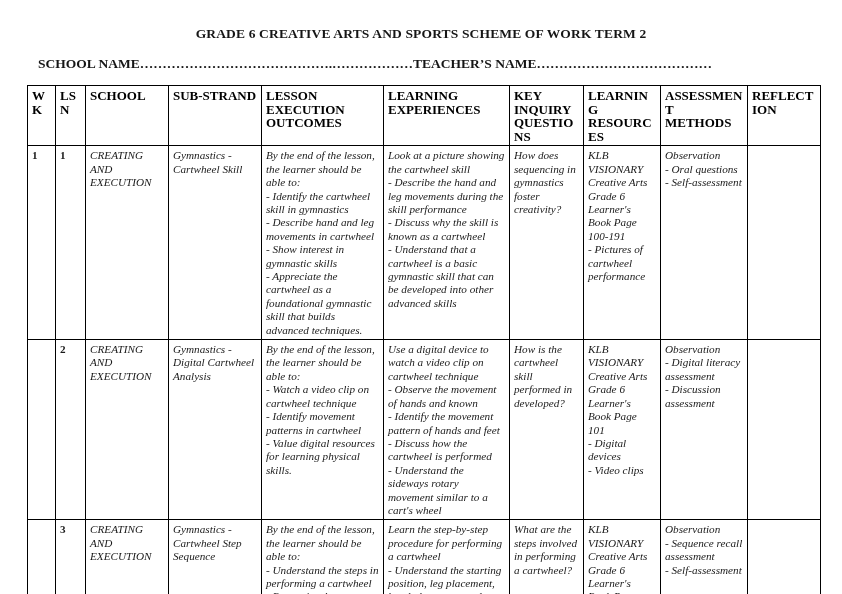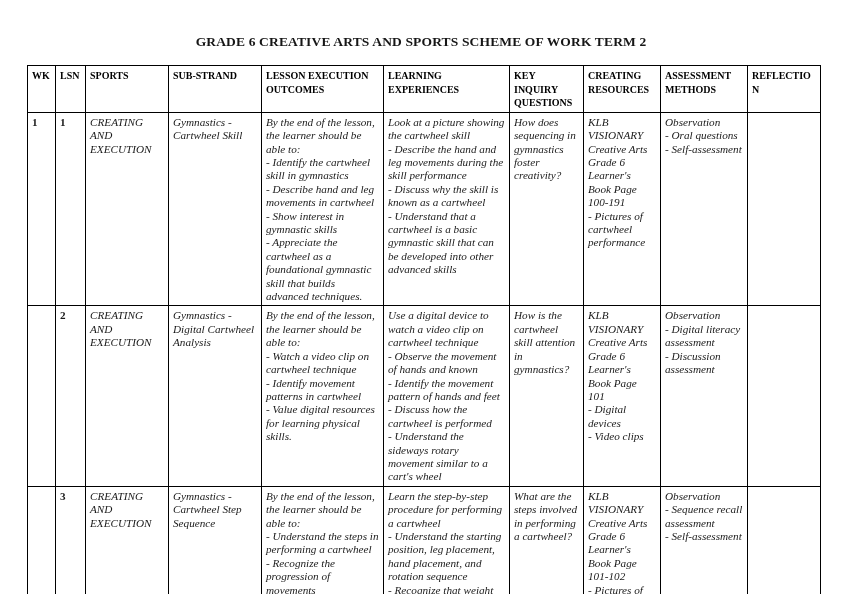--- a/index.html
+++ b/index.html
@@ -20,21 +20,21 @@
     height: 594px;
     box-sizing: border-box;
     padding: 0;
     background: #ffffff;
   }
   .doc-title {
     text-align: center;
     font-weight: bold;
     font-size: 13.5px;
     letter-spacing: 0.15px;
-    margin: 16px;
+    margin: 8px;
     padding-top: 19px;
     line-height: 14px;
     color: #161616;
   }
   .name-line {
     font-weight: bold;
     font-size: 13.5px;
     line-height: 15px;
     margin: 0;
     padding-top: 7px;
@@ -60,21 +60,21 @@
     font-size: 11.2px;
     line-height: 13.4px;
     color: #1a1a1a;
     word-wrap: break-word;
     overflow-wrap: break-word;
     hyphens: none;
   }
   table.scheme th {
     font-weight: bold;
     text-align: left;
-    font-size: 10px;
+    font-size: 13px;
     line-height: 13.6px;
     padding-top: 3px;
     padding-bottom: 2px;
     color: #000000;
   }
   td.center-cell {
     font-weight: bold;
     text-align: left;
     padding-left: 5px;
   }
@@ -96,44 +96,45 @@
   col.c-am    { width: 87px; }
   col.c-ref   { width: 73px; }
 </style>
 </head>
 <body>
 
 <div class="page">
 
   <div class="doc-title">GRADE 6 CREATIVE ARTS AND SPORTS SCHEME OF WORK TERM 2</div>
 
+  <div class="name-line">SCHOOL NAME…………………………………….………………TEACHER’S NAME…………………………………</div>
 
   <table class="scheme">
     <colgroup>
       <col class="c-wk">
         <col class="c-lsn">
         <col class="c-strand">
         <col class="c-sub">
       <col class="c-llo">
         <col class="c-le">
         <col class="c-kiq">
         <col class="c-lr">
       <col class="c-am">
         <col class="c-ref">
     </colgroup>
     <thead>
       <tr>
         <th>WK</th>
         <th>LSN</th>
-        <th>SPORTS</th>
+        <th>SCHOOL</th>
         <th>SUB-STRAND</th>
         <th>LESSON EXECUTION OUTCOMES</th>
         <th>LEARNING EXPERIENCES</th>
         <th>KEY INQUIRY QUESTIONS</th>
-        <th>CREATING RESOURCES</th>
+        <th>LEARNING RESOURCES</th>
         <th>ASSESSMENT METHODS</th>
         <th>REFLECTION</th>
       </tr>
     </thead>
     <tbody>
       <tr>
         <td class="center-cell">1</td>
         <td class="center-cell">1</td>
         <td>
             <span class="cell-text">CREATING AND EXECUTION</span>
@@ -186,21 +187,21 @@
 - Value digital resources for learning physical skills.</span>
           </td>
         <td>
             <span class="cell-text">Use a digital device to watch a video clip on cartwheel technique
 - Observe the movement of hands and known
 - Identify the movement pattern of hands and feet
 - Discuss how the cartwheel is performed
 - Understand the sideways rotary movement similar to a cart's wheel</span>
           </td>
         <td>
-            <span class="cell-text">How is the cartwheel skill attention in gymnastics?</span>
+            <span class="cell-text">How is the cartwheel skill performed in developed?</span>
           </td>
         <td>
             <span class="cell-text">KLB VISIONARY Creative Arts Grade 6 Learner's Book Page 101
 - Digital devices
 - Video clips</span>
           </td>
         <td>
             <span class="cell-text">Observation
 - Digital literacy assessment
 - Discussion assessment</span>

